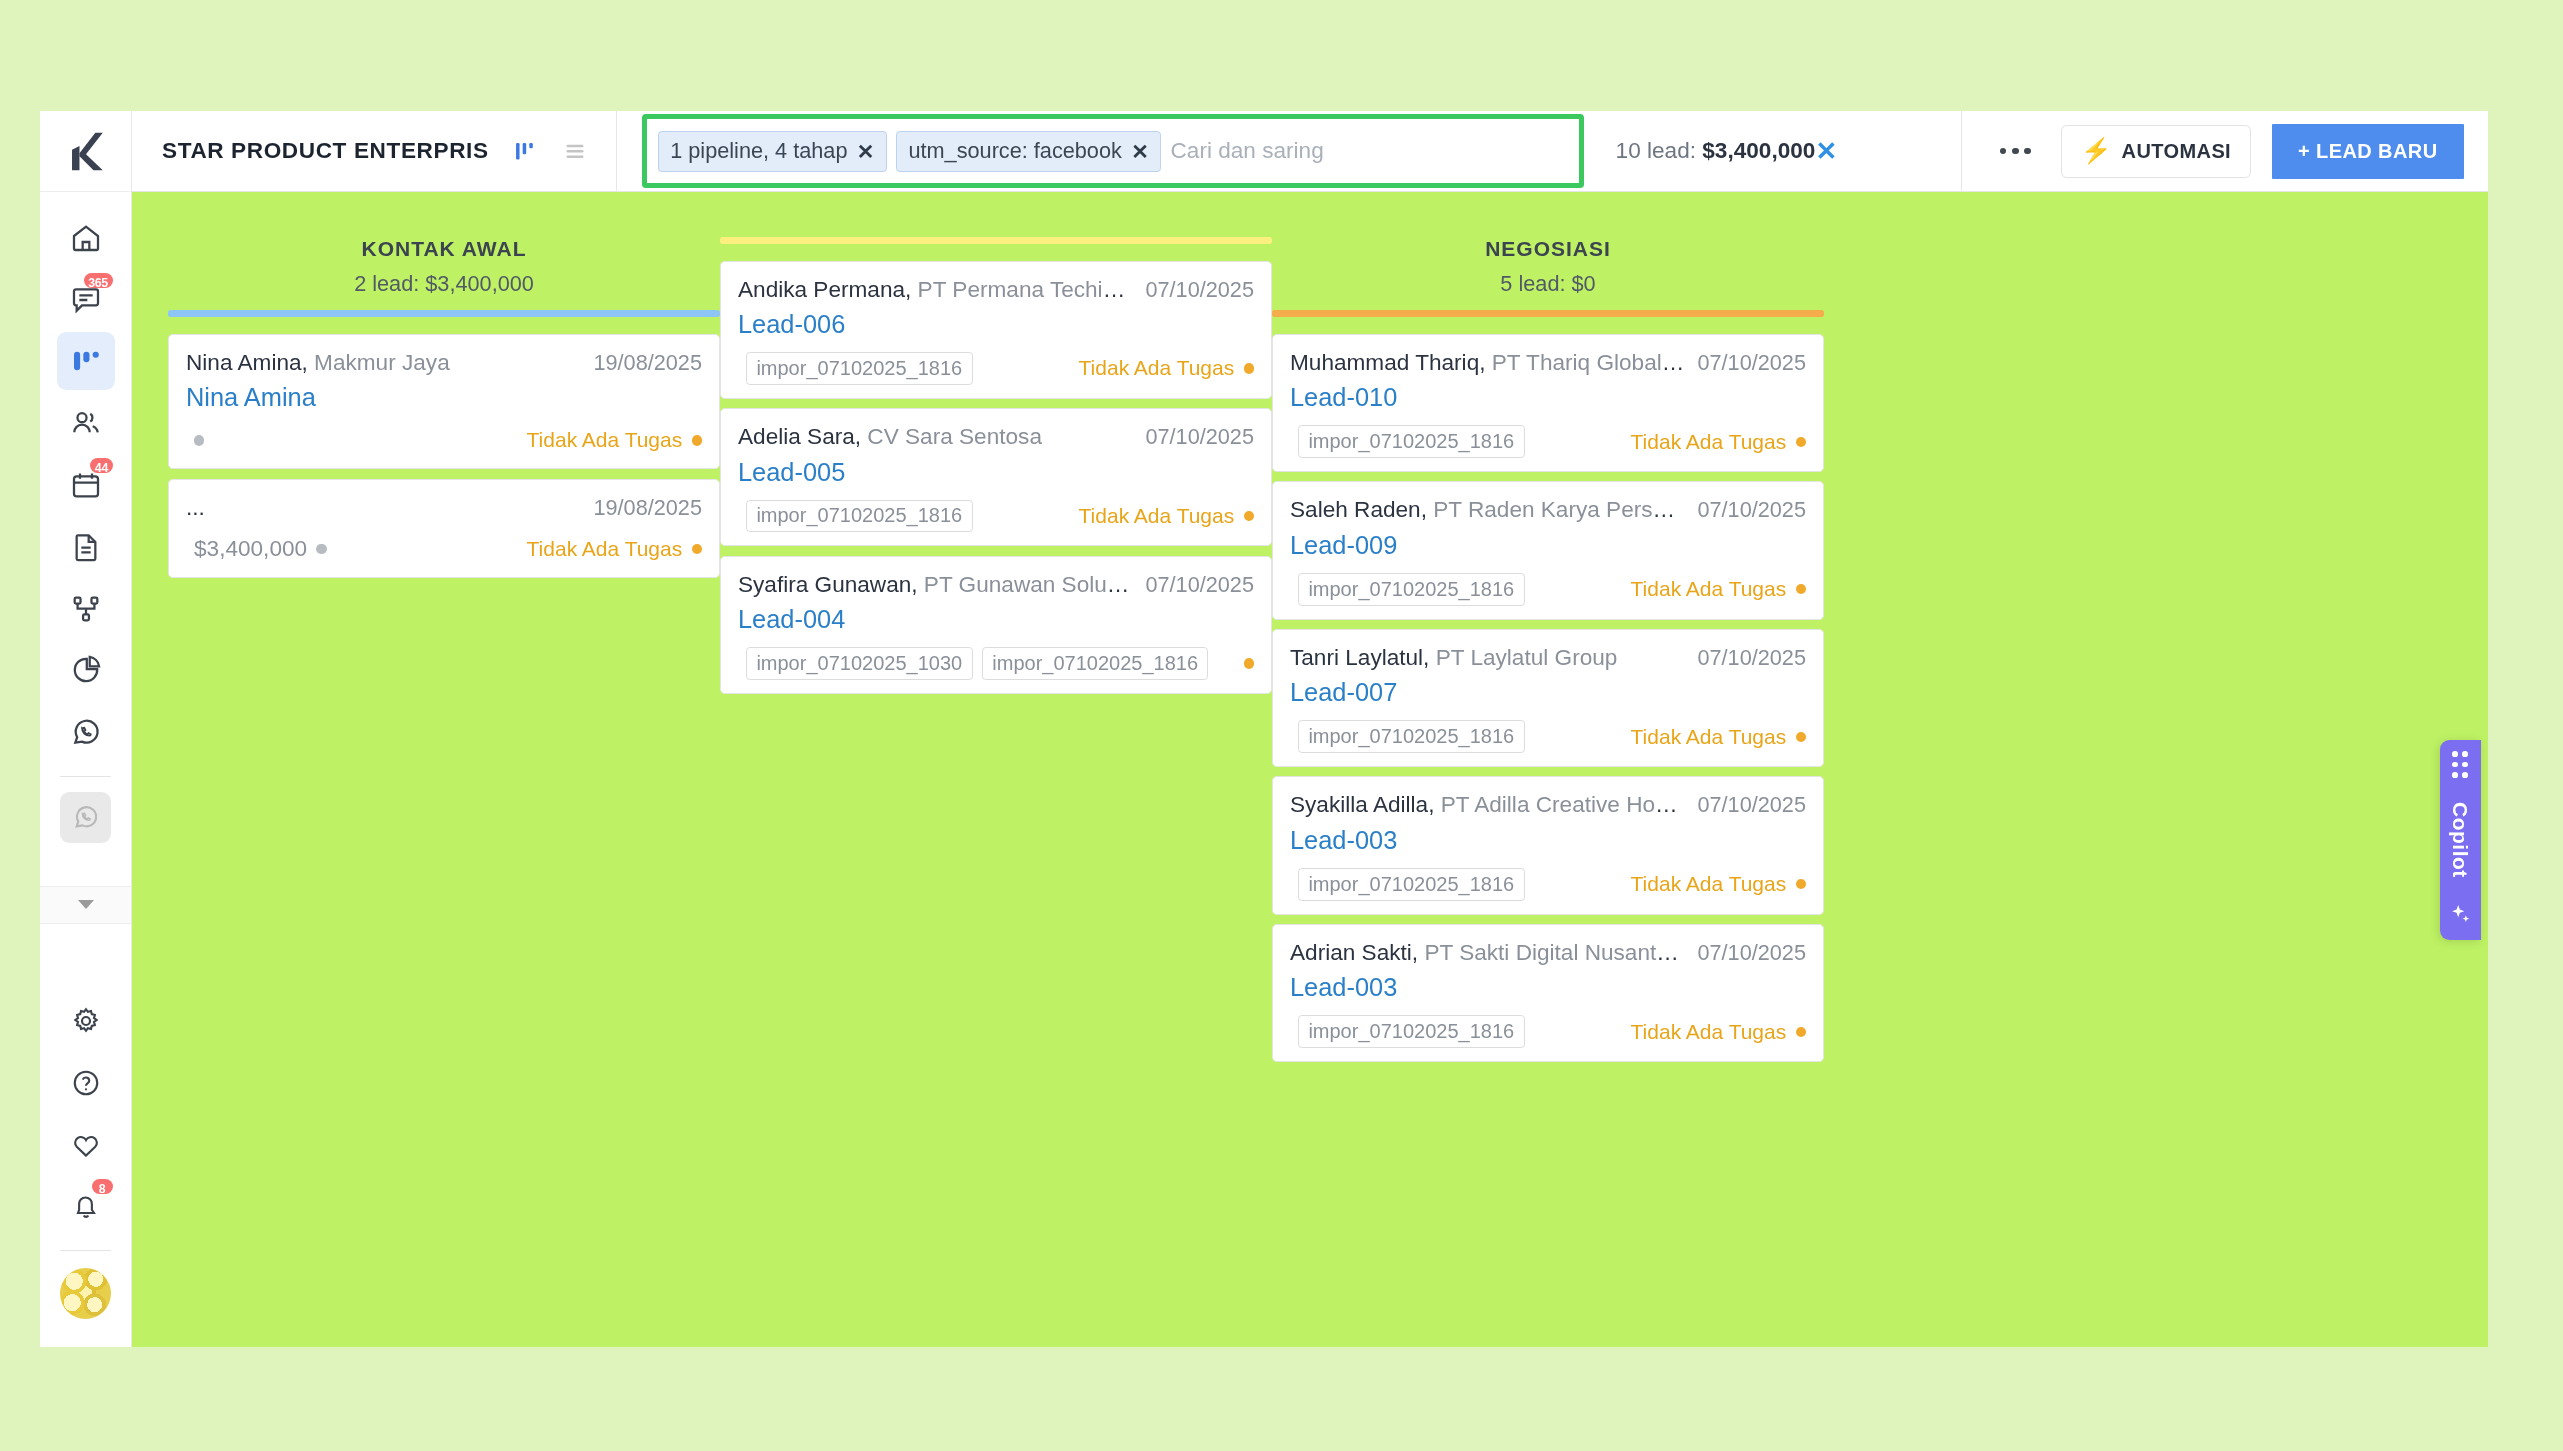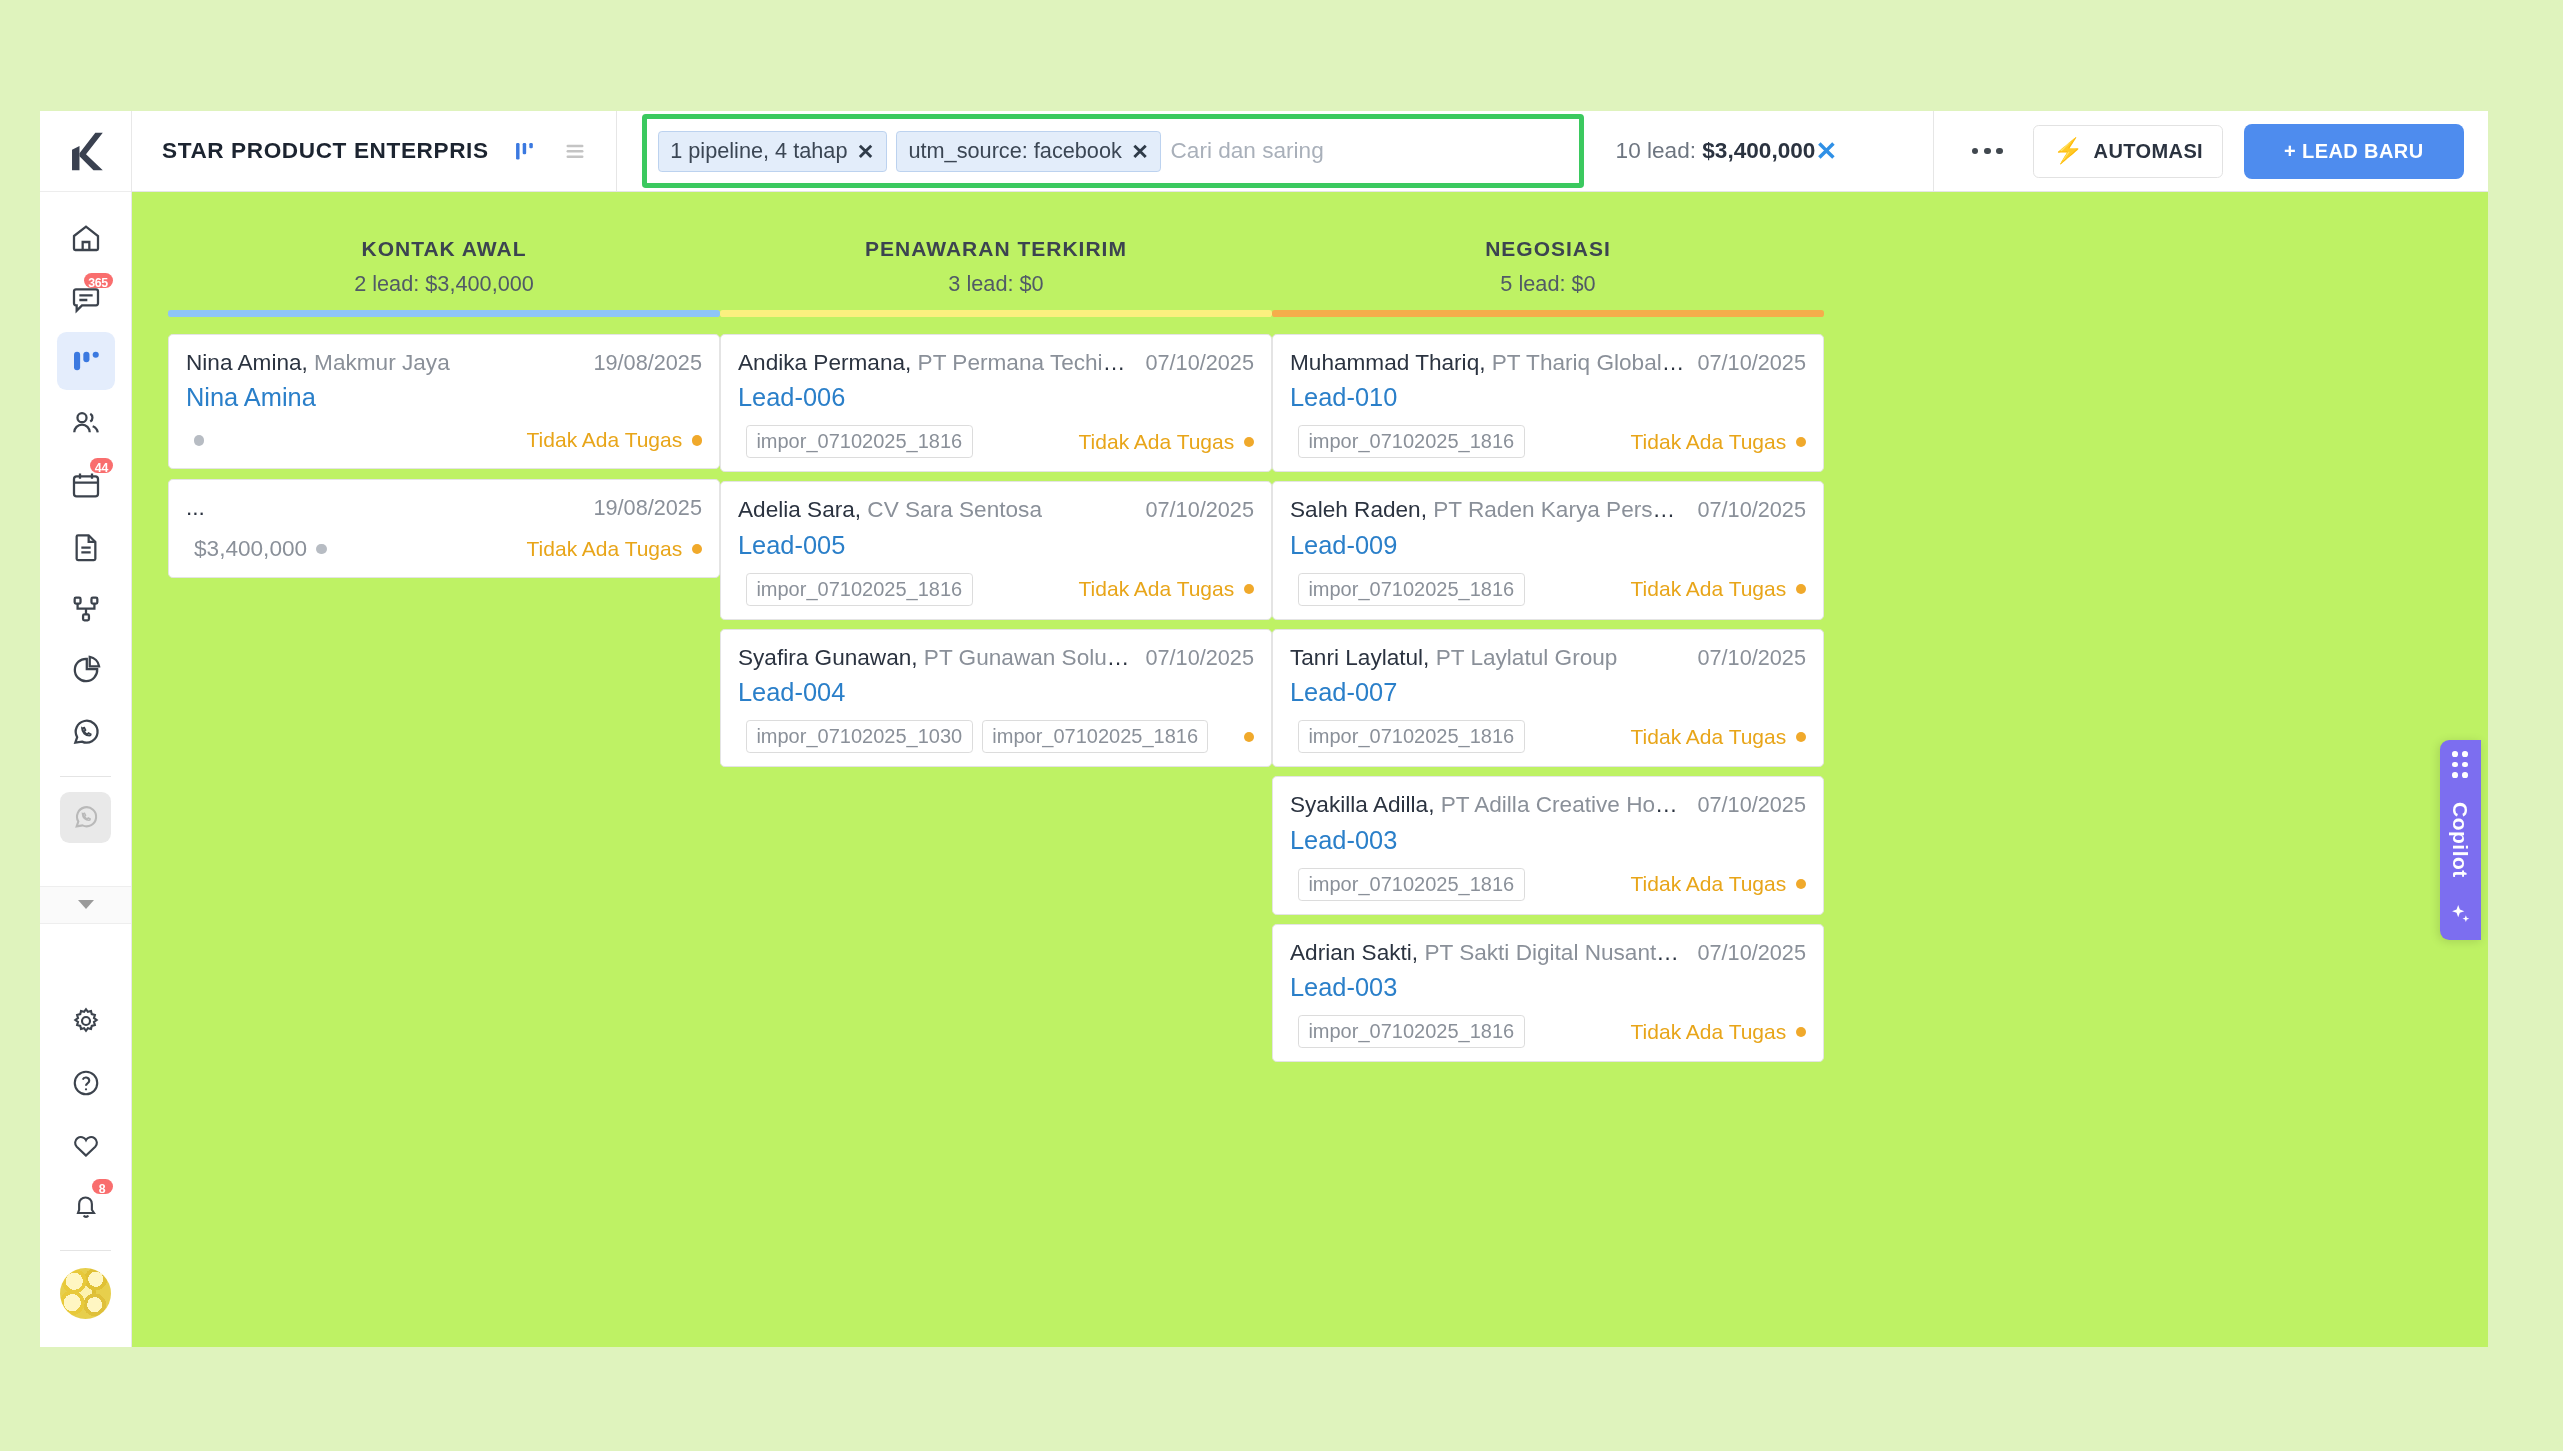--- a/index.html
+++ b/index.html
@@ -167,24 +167,24 @@
     display:flex; align-items:center; gap:9.4px;
     padding: 0 19px;
     font-size: 20px; font-weight: bold; letter-spacing: 0.4px;
     color: #2b3340;
     cursor: pointer;
   }
   .bolt { color: #ffa41c; font-size: 24.5px; line-height: 1; }
   .btn-lead {
     height: 55px;
     background: #4e8cee;
-    border: none; border-radius: 8px;
+    border: none; border-radius: 1px;
     color: #fff;
     font-size: 20px; font-weight: bold; letter-spacing: 0.4px;
-    padding: 0 40px;
+    padding: 0 26px;
     display:flex; align-items:center;
     cursor: pointer;
     font-family: "Liberation Sans", sans-serif;
   }
 
   
   #board {
     flex: 1;
     background: #bef264;
     display: flex;
@@ -480,24 +480,20 @@
                 </div>
                 <div class="task">
                   <span>Tidak Ada Tugas</span>
                   <span class="odot"></span>
                 </div>
               </div>
             </div>
           </div>
         </div>
         <div class="column">
-          <div class="col-head">
-            <div class="col-name">PENAWARAN TERKIRIM</div>
-            <div class="col-sub">3 lead: $0</div>
-          </div>
           <div class="col-bar" style="background: rgb(251, 240, 127);"></div>
           <div class="cards">
             <div class="card">
               <div class="card-row1">
                 <div class="contact"><span>Andika Permana,</span><span class="company"> PT Permana Techindo</span></div>
                 <div class="card-date">07/10/2025</div>
               </div>
               <div class="card-title">Lead-006</div>
               <div class="card-row3">
                 <div class="tags">

